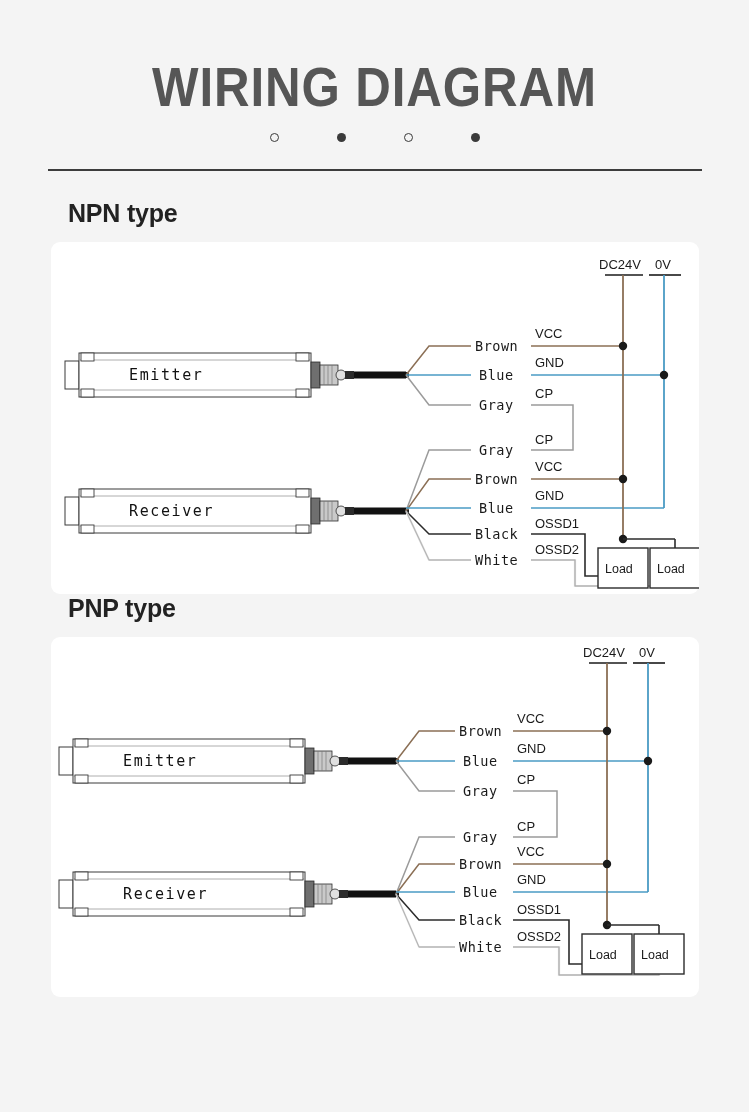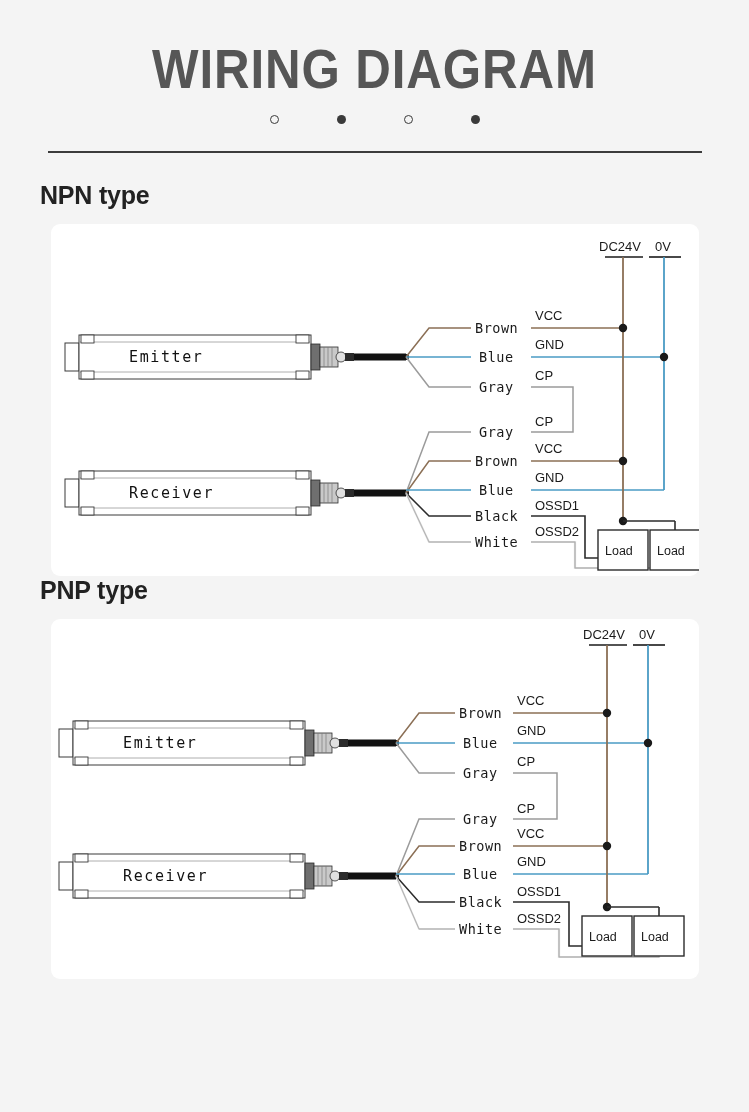--- a/index.html
+++ b/index.html
@@ -10,21 +10,21 @@
     width: 749px;
     height: 1112px;
     background: #f4f4f4;
     font-family: "Liberation Sans", sans-serif;
     overflow: hidden;
     position: relative;
   }
 
   
   .header {
-    padding-top: 40px;
+    padding-top: 58px;
     text-align: center;
   }
   .page-title {
     font-family: "Liberation Sans", sans-serif;
     font-size: 56px;
     font-weight: bold;
     letter-spacing: 1px;
     color: #565656;
     transform: scaleX(0.88);
     line-height: 1.05;
@@ -49,21 +49,21 @@
   .rule {
     width: 654px;
     height: 2px;
     background: #3c3c3c;
     margin: 27px auto 0 auto;
   }
 
   
   .section-title {
     margin: 0;
-    padding-left: 40px;
+    padding-left: 68px;
     font-size: 25px;
     font-weight: bold;
     color: #222222;
     letter-spacing: -0.2px;
   }
   .card {
     position: relative;
     background: #ffffff;
     border-radius: 9px;
     margin: 14px auto 0 auto;

